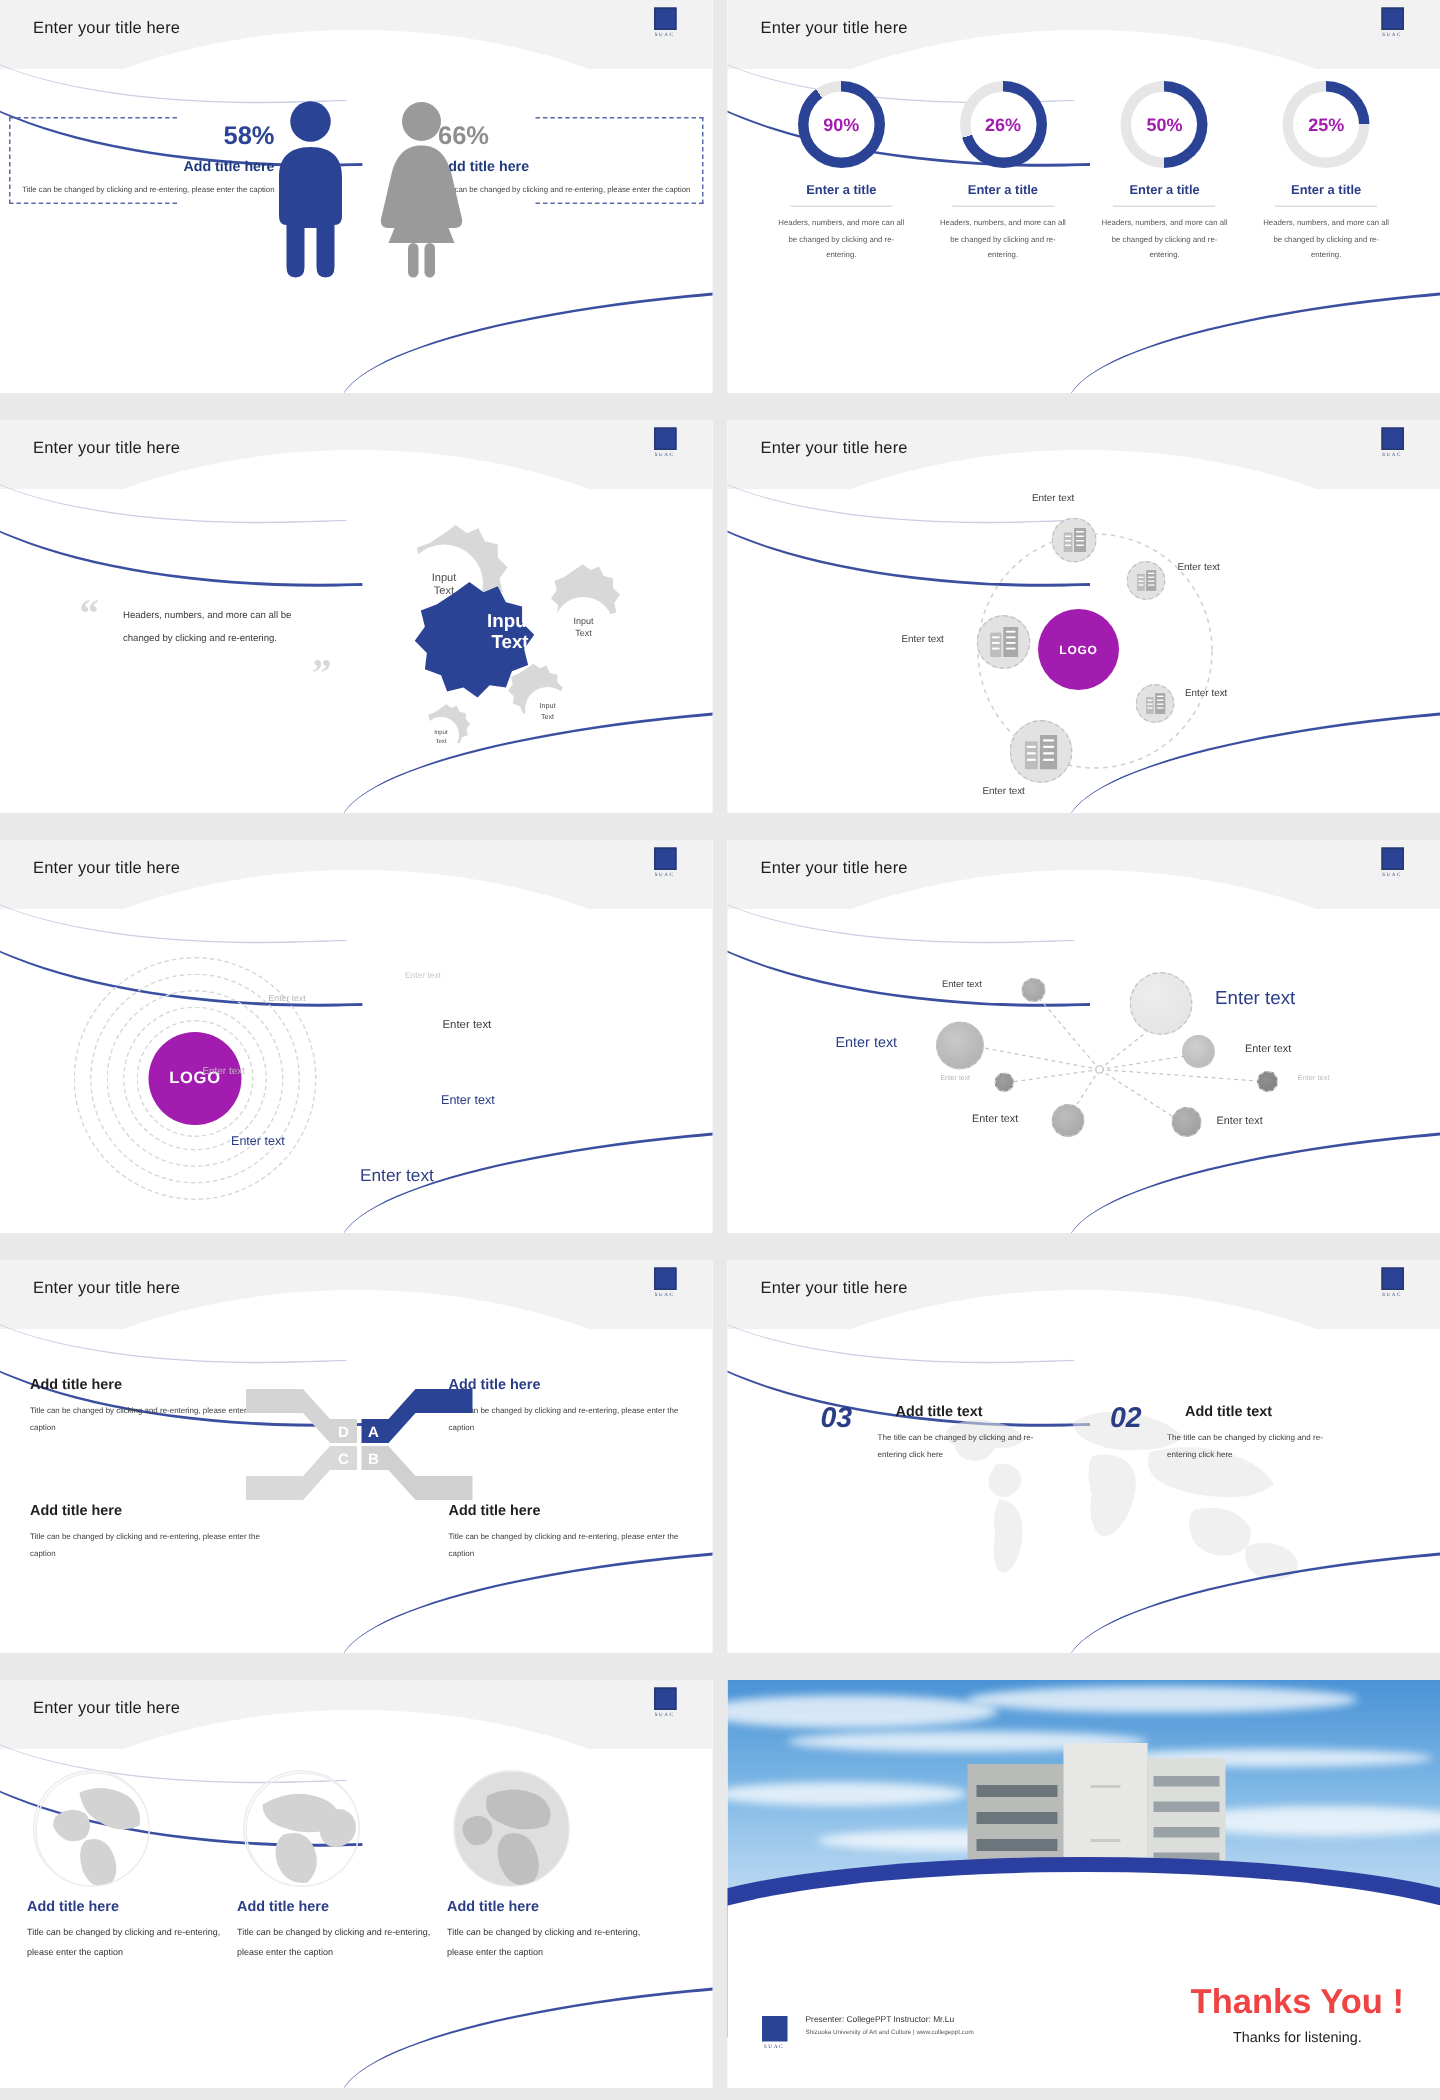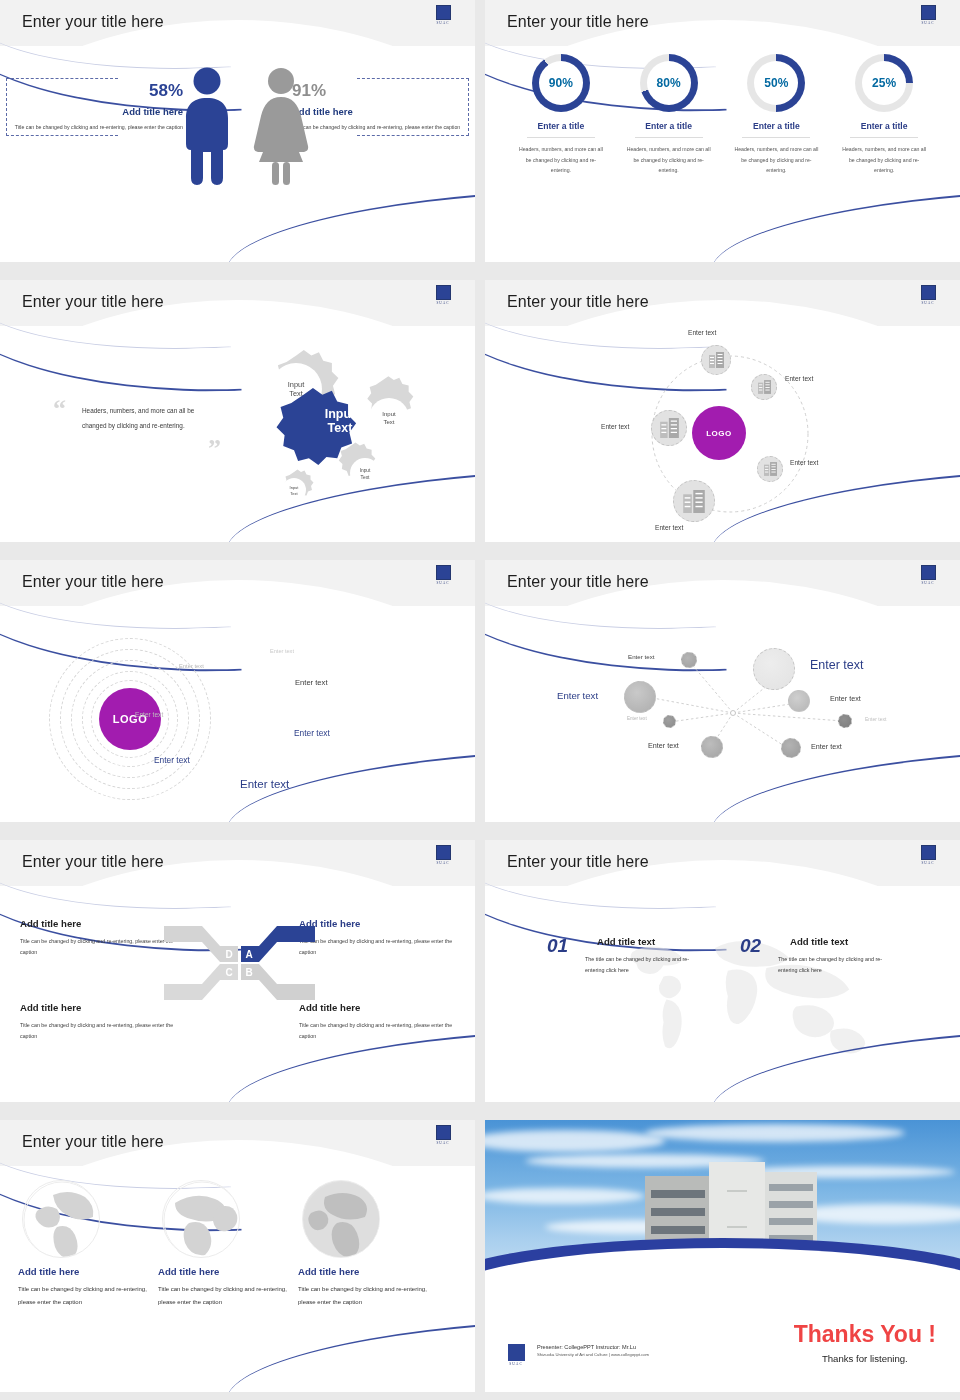--- a/index.html
+++ b/index.html
@@ -30,21 +30,21 @@
     background: #f2f2f2;
     overflow: hidden;
   }
   .hdr-white-arc {
     position: absolute; left:-8%; top:20px; width:116%; height:150px;
     background:#ffffff;
     border-radius: 50% 50% 0 0 / 100% 100% 0 0;
   }
   .title {
     position: absolute; left: 22px; top: 13px;
-    font-size: 16px; color: #1d1d1d; font-weight: 400;
+    font-size: 11px; color: #1d1d1d; font-weight: 400;
     letter-spacing: .1px; white-space: nowrap;
   }
   .logo {
     position: absolute; right: 22px; top: 5px;
     width: 20px; text-align: center;
   }
   .logo .sq {
     width: 15px; height: 15px; background: #2b4395; margin: 0 auto;
     border: 1px solid #24376f;
   }
@@ -90,21 +90,21 @@
   .fig { position:absolute; top:18px; }
   .fig-m { left:176px; width:62px; }
   .fig-f { left:250px; width:62px; }
 
   
   .s2-row { position:absolute; inset:0; display:flex; justify-content:space-around; padding:6px 22px 0; }
   .s2-item { width:88px; text-align:center; }
   .donut { width:58px; height:58px; margin:0 auto; border-radius:50%; position:relative; }
   .donut .hole { position:absolute; inset:7px; background:#fff; border-radius:50%;
                  display:flex; align-items:center; justify-content:center; }
-  .donut .val { font-size:12px; font-weight:bold; color:#0369a1; }
+  .donut .val { font-size:12px; font-weight:bold; color:#a21caf; }
   .s2-t { font-size:8.6px; font-weight:bold; color:#2b3d87; margin-top:9px; }
   .s2-rule { height:1px; background:#dcdcdc; margin:6px 10px 0; }
   .s2-p { font-size:5.2px; color:#555; line-height:2.05; margin-top:6px; }
 
   
   .quote-mark { position:absolute; font-size:26px; color:#d8d8d8; font-family:"Liberation Serif",serif; font-weight:bold; line-height:1; }
   .s3-txt { position:absolute; left:82px; top:76px; width:130px; font-size:6.4px; color:#3a3a3a; line-height:2.3; }
 
   
   .hub-core { position:absolute; border-radius:50%; background:#a21caf; color:#fff;
@@ -185,21 +185,21 @@
       <div class="s1-wrap">
         <div class="s1-brkt" style="left:6px;"></div>
         <div class="s1-brkt r" style="right:6px;"></div>
 
         <div class="s1-col s1-left">
           <div class="s1-pct">58%</div>
           <div class="s1-h">Add title here</div>
           <div class="s1-p">Title can be changed by clicking and re-entering, please enter the caption</div>
         </div>
         <div class="s1-col s1-right">
-          <div class="s1-pct gray">91%</div>
+          <div class="s1-pct gray">66%</div>
           <div class="s1-h">Add title here</div>
           <div class="s1-p">Title can be changed by clicking and re-entering, please enter the caption</div>
         </div>
 
         <div class="fig fig-m">
           <svg width="62" height="122" viewBox="0 0 62 122">
             <circle cx="31" cy="15" r="13.5" fill="#2b4395"></circle>
             <path d="M31 32 C16 32 10 40 10 52 L10 78 Q10 84 15 84 L15 112 Q15 119 21 119 Q27 119 27 112 L27 86 L35 86 L35 112 Q35 119 41 119 Q47 119 47 112 L47 84 Q52 84 52 78 L52 52 C52 40 46 32 31 32 Z" fill="#2b4395"></path>
           </svg>
         </div>
@@ -237,21 +237,21 @@
                 <span class="val">90%</span>
               </div>
           </div>
           <div class="s2-t">Enter a title</div>
           <div class="s2-rule"></div>
           <div class="s2-p">Headers, numbers, and more can all be changed by clicking and re-entering.</div>
         </div>
         <div class="s2-item">
           <div class="donut" style="background: conic-gradient(#2b4395 0 252deg, #e6e6e6 252deg 360deg);">
             <div class="hole">
-                <span class="val">80%</span>
+                <span class="val">26%</span>
               </div>
           </div>
           <div class="s2-t">Enter a title</div>
           <div class="s2-rule"></div>
           <div class="s2-p">Headers, numbers, and more can all be changed by clicking and re-entering.</div>
         </div>
         <div class="s2-item">
           <div class="donut" style="background: conic-gradient(#2b4395 0 180deg, #e6e6e6 180deg 360deg);">
             <div class="hole">
                 <span class="val">50%</span>
@@ -593,21 +593,21 @@
           <path d="M100 102 q16 2 20 18 q4 20 -4 38 q-8 18 -18 10 q-6 -16 -2 -34 q-4 -16 4 -32 Z"></path>
           <path d="M168 30 q26 -14 58 -8 q30 6 46 22 q-14 12 -40 12 q-26 2 -44 -6 q-18 -6 -20 -20 Z"></path>
           <path d="M186 62 q20 -6 34 6 q10 12 6 30 q-4 20 -16 32 q-12 12 -20 2 q-8 -14 -4 -34 q-6 -20 0 -36 Z"></path>
           <path d="M240 58 q40 -10 76 2 q30 10 40 28 q-16 14 -50 12 q-34 -2 -56 -14 q-16 -10 -10 -28 Z"></path>
           <path d="M282 112 q26 -6 42 6 q16 12 8 26 q-12 14 -32 10 q-20 -6 -22 -22 q-4 -14 4 -20 Z"></path>
           <path d="M330 146 q24 -8 40 4 q14 12 4 22 q-14 10 -32 2 q-16 -8 -12 -28 Z"></path>
         </g>
       </svg>
 
       <div class="s8-blk" style="left:62px; width:145px;">
-        <div class="s8-num">01</div>
+        <div class="s8-num">03</div>
         <div class="s8-h">Add title text</div>
         <div class="s8-p">The title can be changed by clicking and re-entering click here</div>
       </div>
       <div class="s8-blk" style="left:255px; width:145px;">
         <div class="s8-num">02</div>
         <div class="s8-h">Add title text</div>
         <div class="s8-p">The title can be changed by clicking and re-entering click here</div>
       </div>
     </div>
     <div class="swoosh-br"></div>

